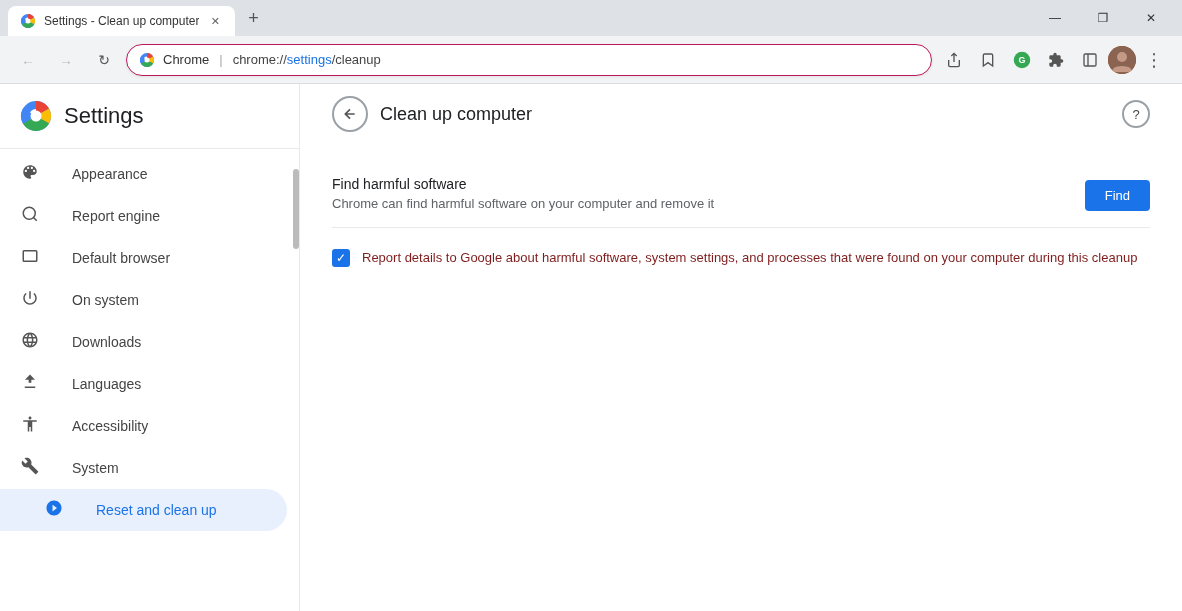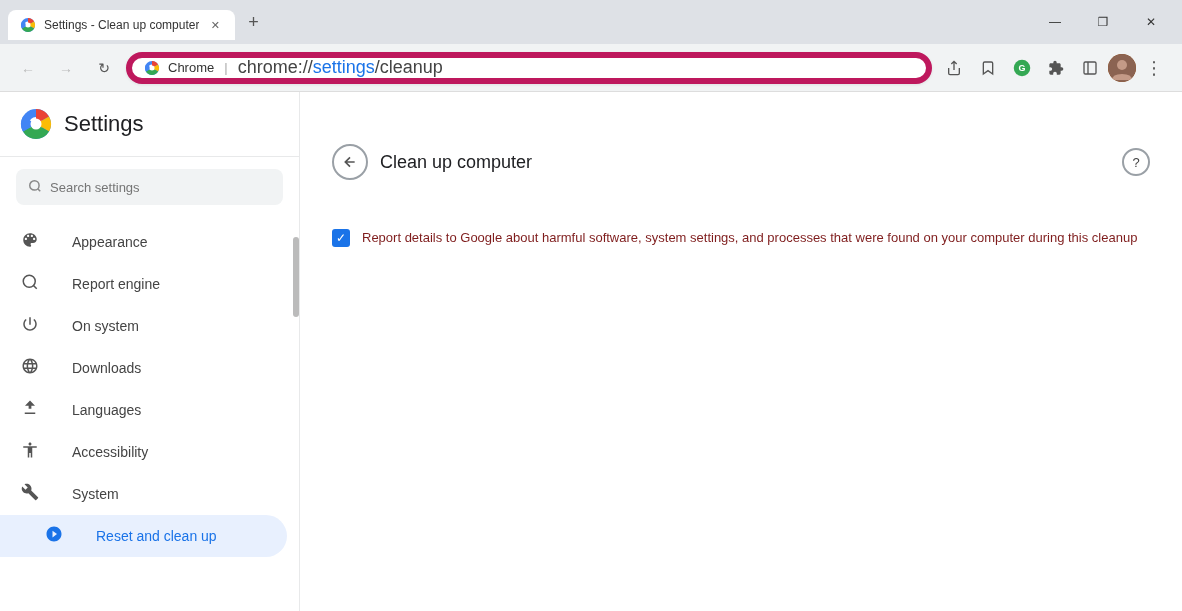--- a/index.html
+++ b/index.html
@@ -1,20 +1,20 @@
 <!DOCTYPE html>
 <html><head>
   <meta charset="utf-8">
   <style>
     * { margin: 0; padding: 0; box-sizing: border-box; }
     body { font-family: 'Segoe UI', Arial, sans-serif; background: #fff; width: 1182px; height: 611px; overflow: hidden; }
 
     
     .titlebar {
-      height: 44px;
+      height: 36px;
       background: #dee1e6;
       display: flex;
       align-items: center;
       padding: 0 8px;
       gap: 0;
     }
     .tab-active {
       background: #fff;
       height: 30px;
       border-radius: 8px 8px 0 0;
@@ -72,31 +72,31 @@
       width: 32px; height: 32px;
       border-radius: 50%;
       display: flex; align-items: center; justify-content: center;
       cursor: pointer; color: #555; font-size: 14px;
     }
     .nav-btn.disabled { color: #bbb; cursor: default; }
     .address-bar {
       flex: 1;
       height: 32px;
       background: #fff;
-      border: 6px solid #be185d;
+      border: 1px solid #be185d;
       border-radius: 16px;
       display: flex; align-items: center;
       padding: 0 12px;
       gap: 8px;
       box-shadow: 0 1px 3px rgba(0,0,0,0.08);
     }
     .address-favicon { width: 16px; height: 16px; }
     .address-origin { color: #333; font-size: 13px; font-weight: 500; }
     .address-sep { color: #aaa; font-size: 13px; margin: 0 2px; }
-    .address-path { color: #444; font-size: 18px; }
+    .address-path { color: #444; font-size: 13px; }
     .toolbar-actions {
       display: flex; align-items: center; gap: 2px;
     }
     .toolbar-icon {
       width: 32px; height: 32px;
       border-radius: 50%;
       display: flex; align-items: center; justify-content: center;
       cursor: pointer; color: #555; font-size: 15px;
     }
     .avatar {
@@ -170,21 +170,20 @@
       flex: 1;
       overflow: hidden;
     }
 
     
     .content {
       flex: 1;
       background: #fff;
       overflow-y: auto;
       padding: 12px 32px;
-      margin-top: 40px;
     }
     .content-header {
       display: flex;
       align-items: center;
       justify-content: space-between;
       margin-bottom: 28px;
     }
     .content-header-left {
       display: flex; align-items: center; gap: 12px;
     }
@@ -362,47 +361,46 @@
         <circle cx="16" cy="16" r="15" fill="#4285f4"></circle>
         <circle cx="16" cy="16" r="7" fill="white"></circle>
         <path d="M16 1 A15 15 0 0 1 28.99 8.5 L16 16 Z" fill="#ea4335"></path>
         <path d="M28.99 8.5 A15 15 0 0 1 28.99 23.5 L16 16 Z" fill="#fbbc05"></path>
         <path d="M28.99 23.5 A15 15 0 0 1 3.01 23.5 L16 16 Z" fill="#34a853"></path>
         <path d="M3.01 23.5 A15 15 0 0 1 3.01 8.5 L16 16 Z" fill="#4285f4"></path>
         <circle cx="16" cy="16" r="5.5" fill="white"></circle>
       </svg>
       <span class="settings-title">Settings</span>
     </div>
-    <div class="search-bar">
-      <span class="search-icon">
-        <svg width="14" height="14" viewBox="0 0 24 24" fill="none" stroke="#888" stroke-width="2.5">
-          <circle cx="11" cy="11" r="8"></circle>
-          <path d="M21 21l-4.35-4.35"></path>
-        </svg>
-      </span>
-      <input class="search-input" type="text" placeholder="Search settings" style="">
-    </div>
     <div class="sidebar-nav-wrapper">
       <div class="sidebar-nav">
         <div class="sidebar-item">
           <span class="icon">
             <svg width="18" height="18" viewBox="0 0 24 24" fill="#555">
                 <path d="M12 3c-4.97 0-9 4.03-9 9s4.03 9 9 9c.83 0 1.5-.67 1.5-1.5 0-.39-.15-.74-.39-1.01-.23-.26-.38-.61-.38-.99 0-.83.67-1.5 1.5-1.5H16c2.76 0 5-2.24 5-5 0-4.42-4.03-8-9-8zm-5.5 9c-.83 0-1.5-.67-1.5-1.5S5.67 9 6.5 9 8 9.67 8 10.5 7.33 12 6.5 12zm3-4C8.67 8 8 7.33 8 6.5S8.67 5 9.5 5s1.5.67 1.5 1.5S10.33 8 9.5 8zm5 0c-.83 0-1.5-.67-1.5-1.5S13.67 5 14.5 5s1.5.67 1.5 1.5S15.33 8 14.5 8zm3 4c-.83 0-1.5-.67-1.5-1.5S16.67 9 17.5 9s1.5.67 1.5 1.5-.67 1.5-1.5 1.5z"></path>
               </svg>
           </span>
           <span>Appearance</span>
         </div>
         <div class="sidebar-item">
           <span class="icon">
             <svg width="18" height="18" viewBox="0 0 24 24" fill="none" stroke="#555" stroke-width="2">
                 <circle cx="11" cy="11" r="8"></circle>
                 <path d="M21 21l-4.35-4.35"></path>
               </svg>
           </span>
           <span>Report engine</span>
+        </div>
+        <div class="sidebar-item">
+          <span class="icon">
+            <svg width="18" height="18" viewBox="0 0 24 24" fill="#555">
+                <rect x="3" y="5" width="18" height="14" rx="1" fill="none" stroke="#555" stroke-width="2"></rect>
+              </svg>
+          </span>
+          <span>Default browser</span>
         </div>
         <div class="sidebar-item">
           <span class="icon">
             <svg width="18" height="18" viewBox="0 0 24 24" fill="#555">
                 <path d="M13 3h-2v10h2V3zm4.83 2.17l-1.42 1.42C17.99 7.86 19 9.81 19 12c0 3.87-3.13 7-7 7s-7-3.13-7-7c0-2.19 1.01-4.14 2.58-5.42L6.17 5.17C4.23 6.82 3 9.26 3 12c0 4.97 4.03 9 9 9s9-4.03 9-9c0-2.74-1.23-5.18-3.17-6.83z"></path>
               </svg>
           </span>
           <span>On system</span>
         </div>
         <div class="sidebar-item">
@@ -461,20 +459,27 @@
             </svg>
         </div>
         <span class="page-title">Clean up computer</span>
       </div>
       <div class="help-btn">
         <span>?</span>
       </div>
     </div>
 
     <div class="card">
+      <div class="harmful-software">
+        <div class="harmful-text">
+          <h3>Find harmful software</h3>
+          <p>Chrome can find harmful software on your computer and remove it</p>
+        </div>
+        <button class="find-btn">Find</button>
+      </div>
       <div class="checkbox-row">
         <div class="checkbox-custom">
           <span class="check">✓</span>
         </div>
         <span class="checkbox-label">Report details to Google about harmful software, system settings, and processes that were found on your computer during this cleanup</span>
       </div>
     </div>
   </div>
 
 </div>

